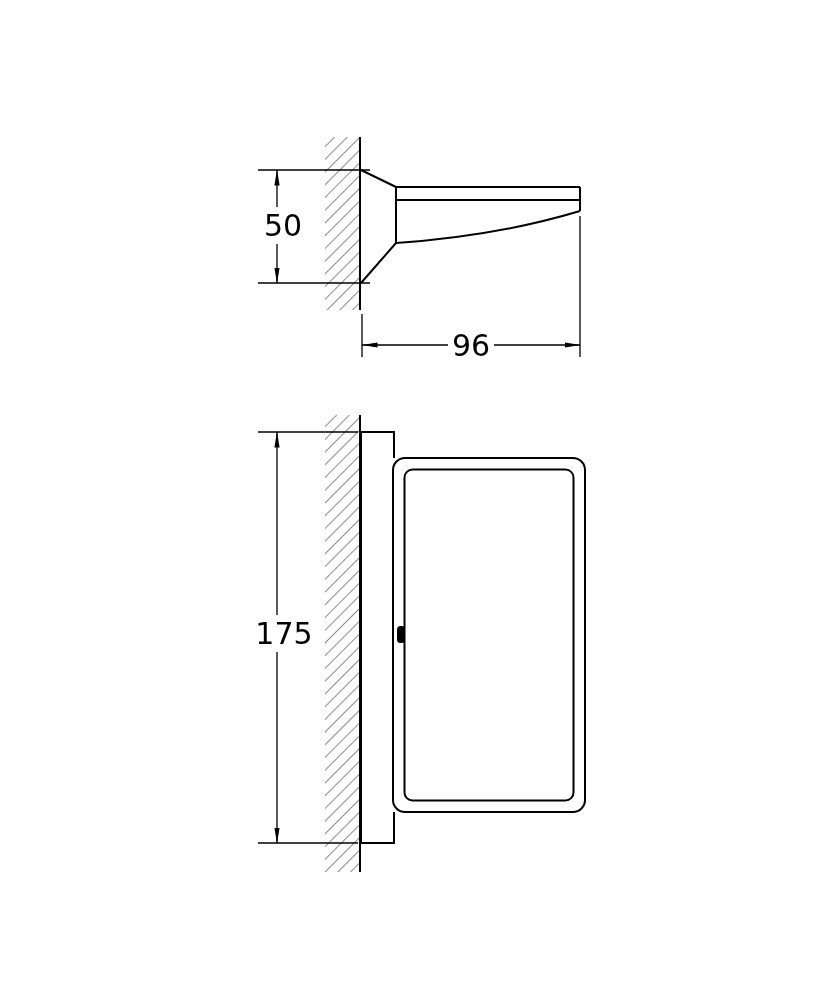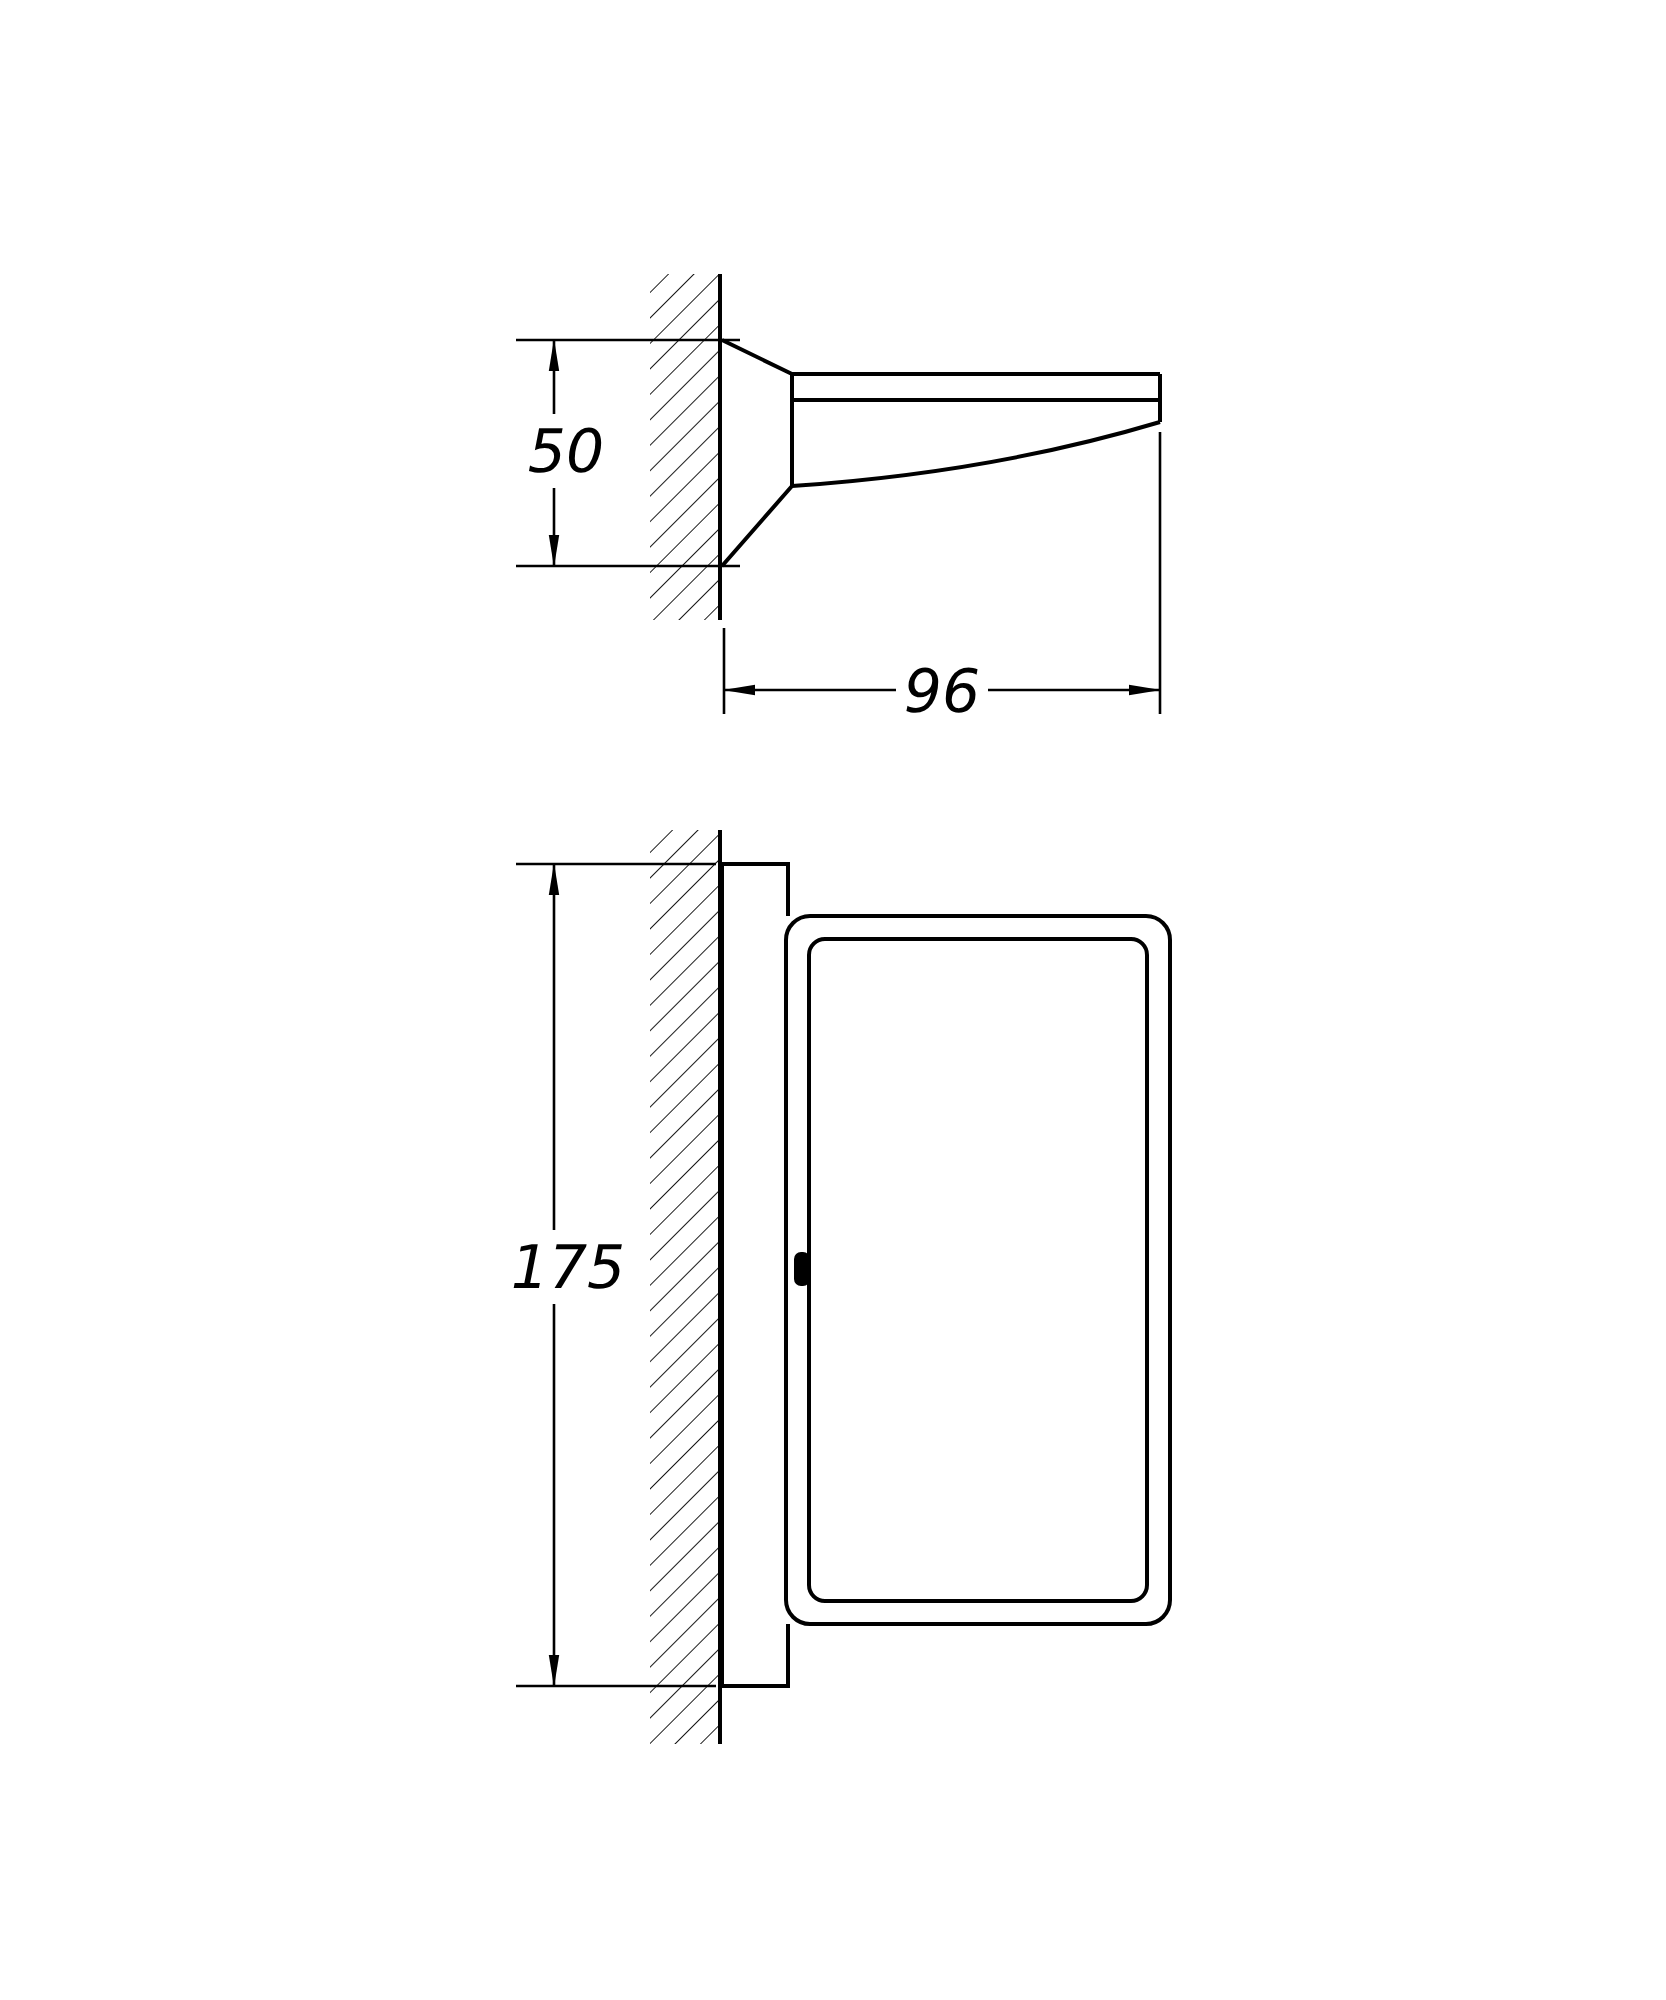--- a/index.html
+++ b/index.html
@@ -6,21 +6,20 @@
     margin: 0;
     padding: 0;
     background: #ffffff;
   }
   .canvas {
     position: relative;
     width: 833px;
     height: 1000px;
     background: #ffffff;
     overflow: hidden;
-    font-style: italic;
   }
   svg {
     display: block;
     width: 833px;
     height: 1000px;
   }
   .obj {
     stroke: #000000;
     stroke-width: 2;
     fill: none;

